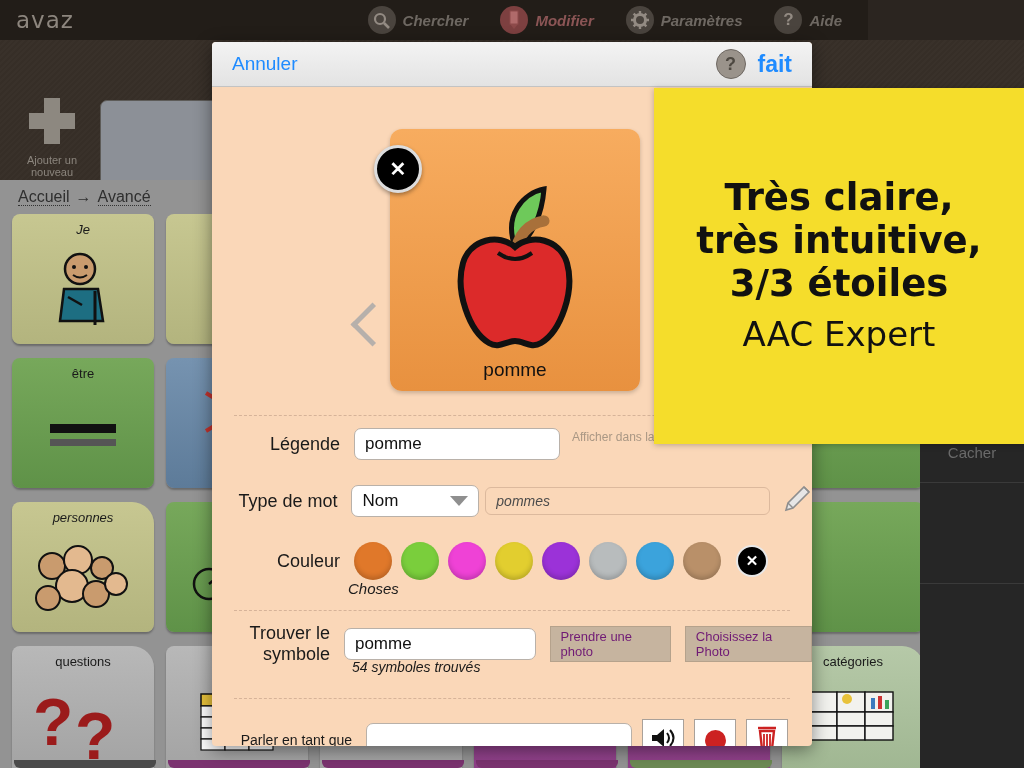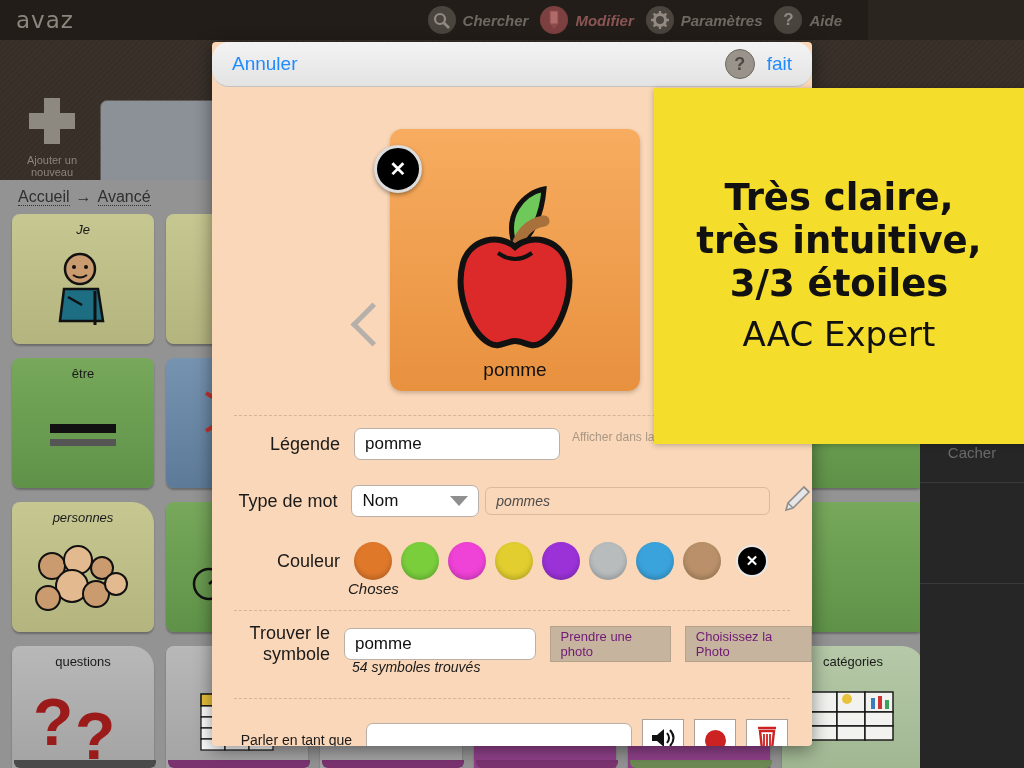--- a/index.html
+++ b/index.html
@@ -14,21 +14,21 @@
   
   .topbar {
     position: absolute; left:0; top:0; width:868px; height:40px;
     background:#221d18;
     display:flex; align-items:center;
   }
   .brand {
     color:#8d867e; font-size:23px; letter-spacing:1px;
     margin-left:16px; font-family:"DejaVu Sans", sans-serif;
   }
-  .topbar-right { margin-left:auto; display:flex; align-items:center; gap:0; padding-right:20px; }
+  .topbar-right { margin-left:auto; display:flex; align-items:center; gap:20px; padding-right:20px; }
   .tb-item { display:flex; align-items:center; gap:7px; padding:0 6px; }
   .tb-circle {
     width:28px; height:28px; border-radius:50%;
     background:#4a443e; display:flex; align-items:center; justify-content:center;
     color:#938b83;
   }
   .tb-circle.red { background:#7d4040; }
   .tb-label { font-size:15px; font-style:italic; font-weight:bold; color:#6e6862; }
   .tb-label.red { color:#8b5555; }
 
@@ -107,31 +107,31 @@
   
   .modal {
     position:absolute; left:212px; top:42px; width:600px; height:704px;
     border-radius:4px; overflow:hidden;
     box-shadow:0 4px 18px rgba(0,0,0,.45);
     background:#fad7b8;
   }
   .modal-header {
     height:44px; background:linear-gradient(#f3f3f3,#e3e3e3);
     border-bottom:1px solid #c3c3c3;
-    display:flex; align-items:center; padding:0 20px;border-radius:17px;
+    display:flex; align-items:center; padding:0 20px;
   }
   .btn-annuler { color:#1f8bff; font-size:19px; }
   .header-right { margin-left:auto; display:flex; align-items:center; gap:12px; }
   .help-circle {
     width:28px; height:28px; border-radius:50%;
     background:#9a938b; border:1px solid #6e6862;
     color:#4d4841; font-size:18px; font-weight:bold;
     display:flex; align-items:center; justify-content:center;
   }
-  .btn-fait { color:#1f8bff; font-size:19px; font-weight:normal; }
+  .btn-fait { color:#1f8bff; font-size:23px; font-weight:bold; }
 
   .modal-body { padding:0; position:relative; height:660px; }
 
   .preview-zone { position:relative; height:328px; }
   .sym-path {
     position:absolute; right:30px; top:16px;
     font-size:13px; font-style:italic; color:#9b9489;
   }
   .chev-left {
     position:absolute; left:145px; top:222px;

